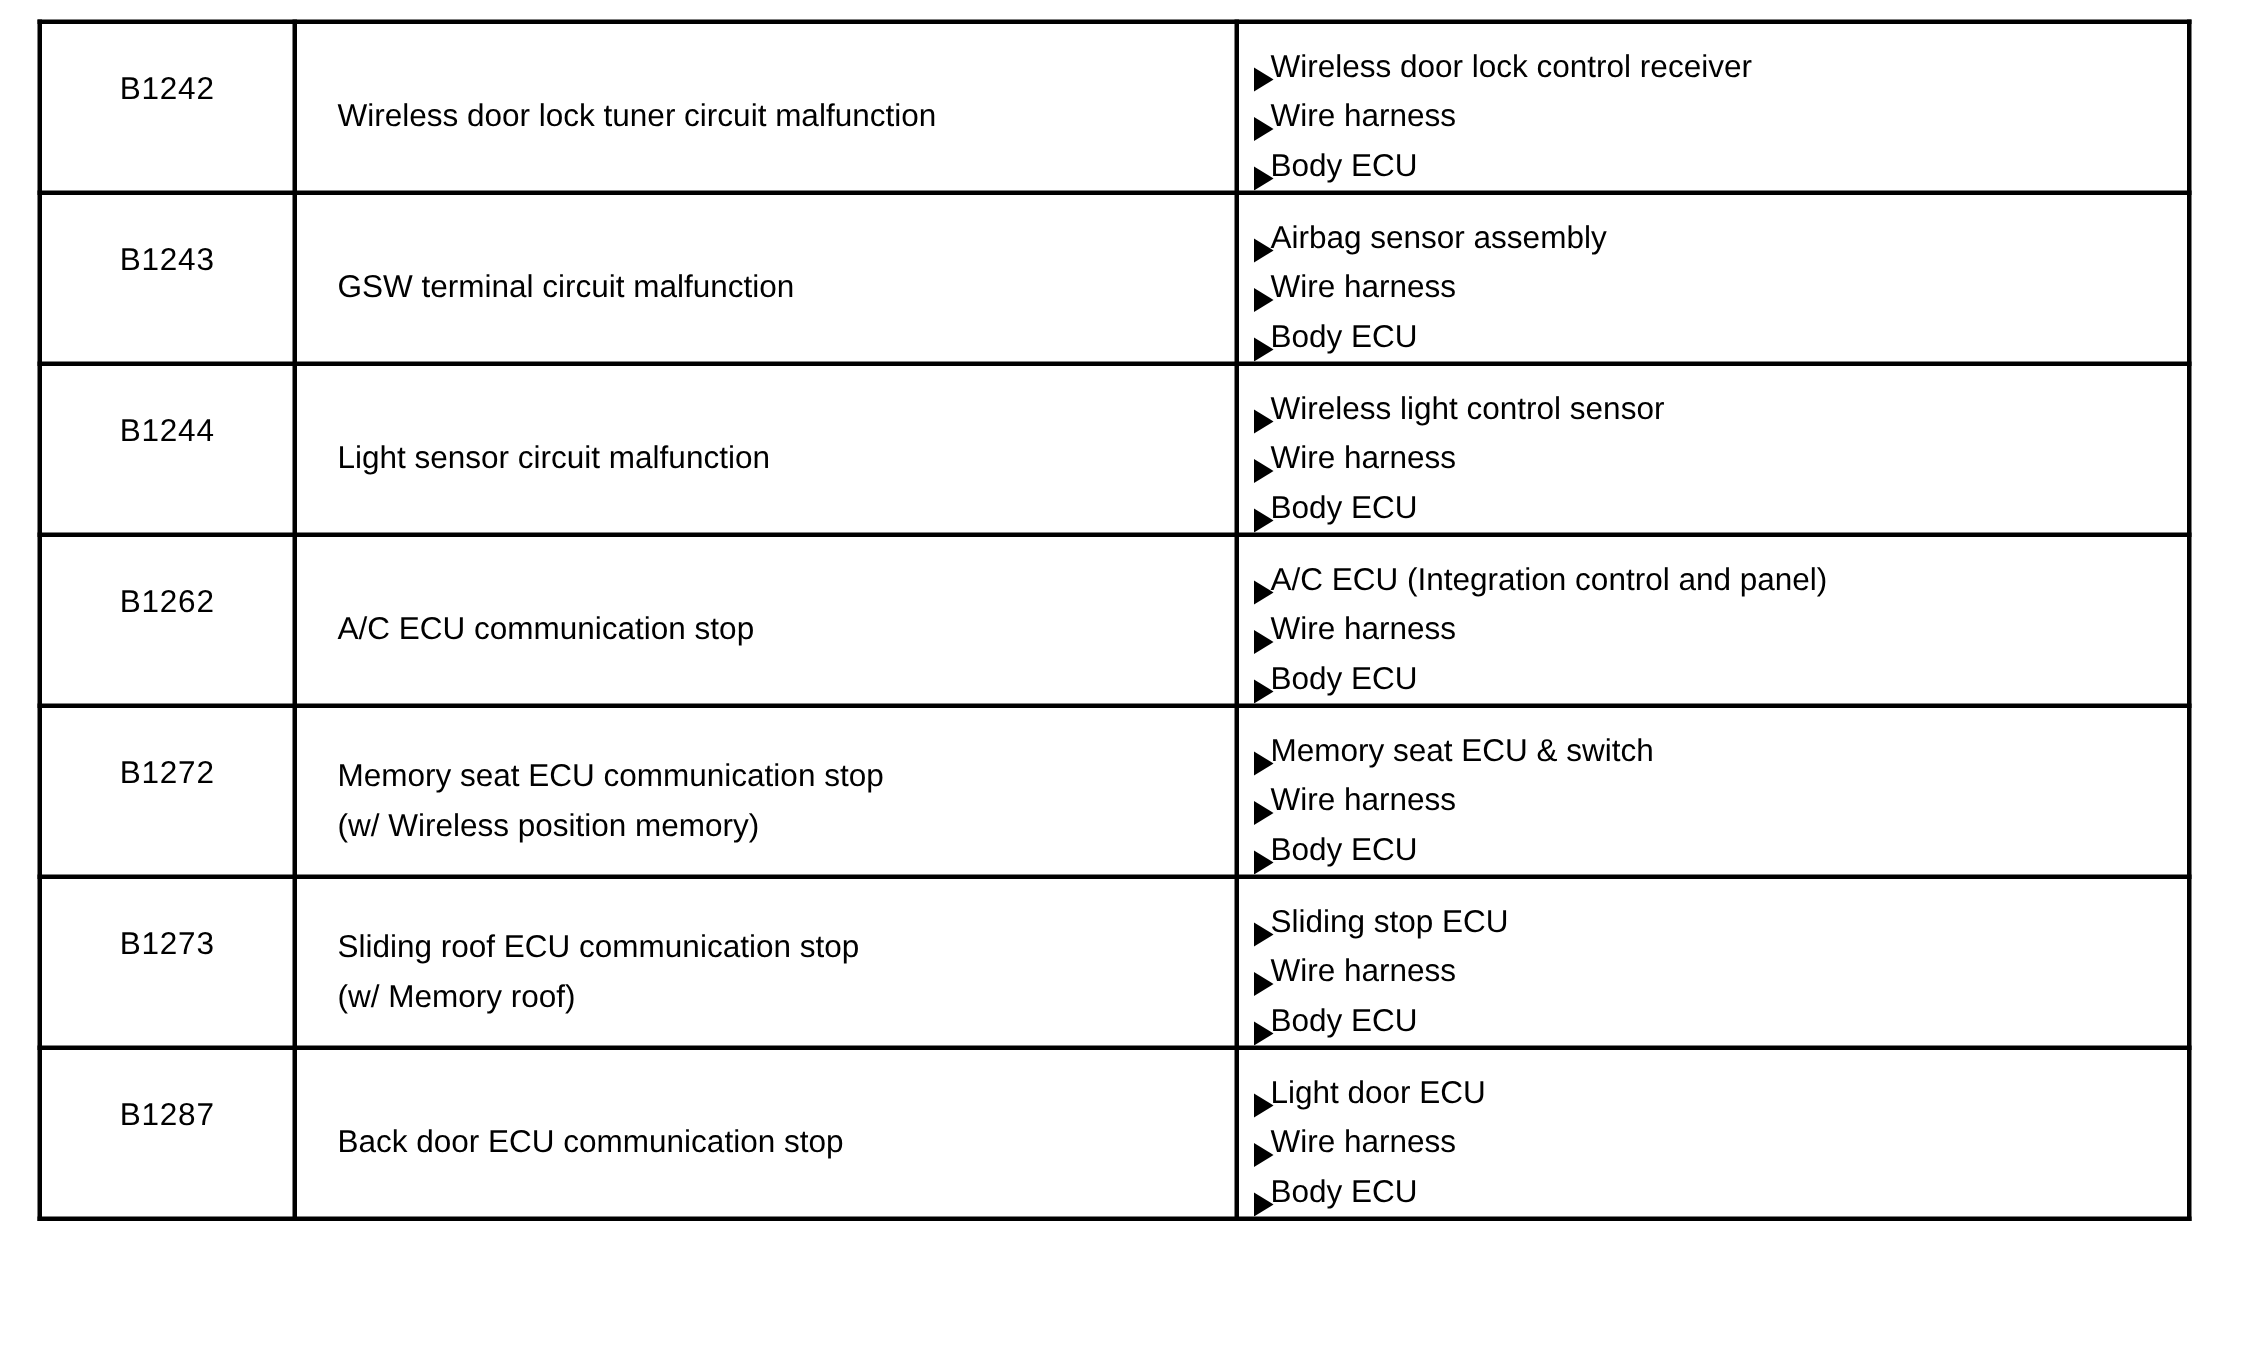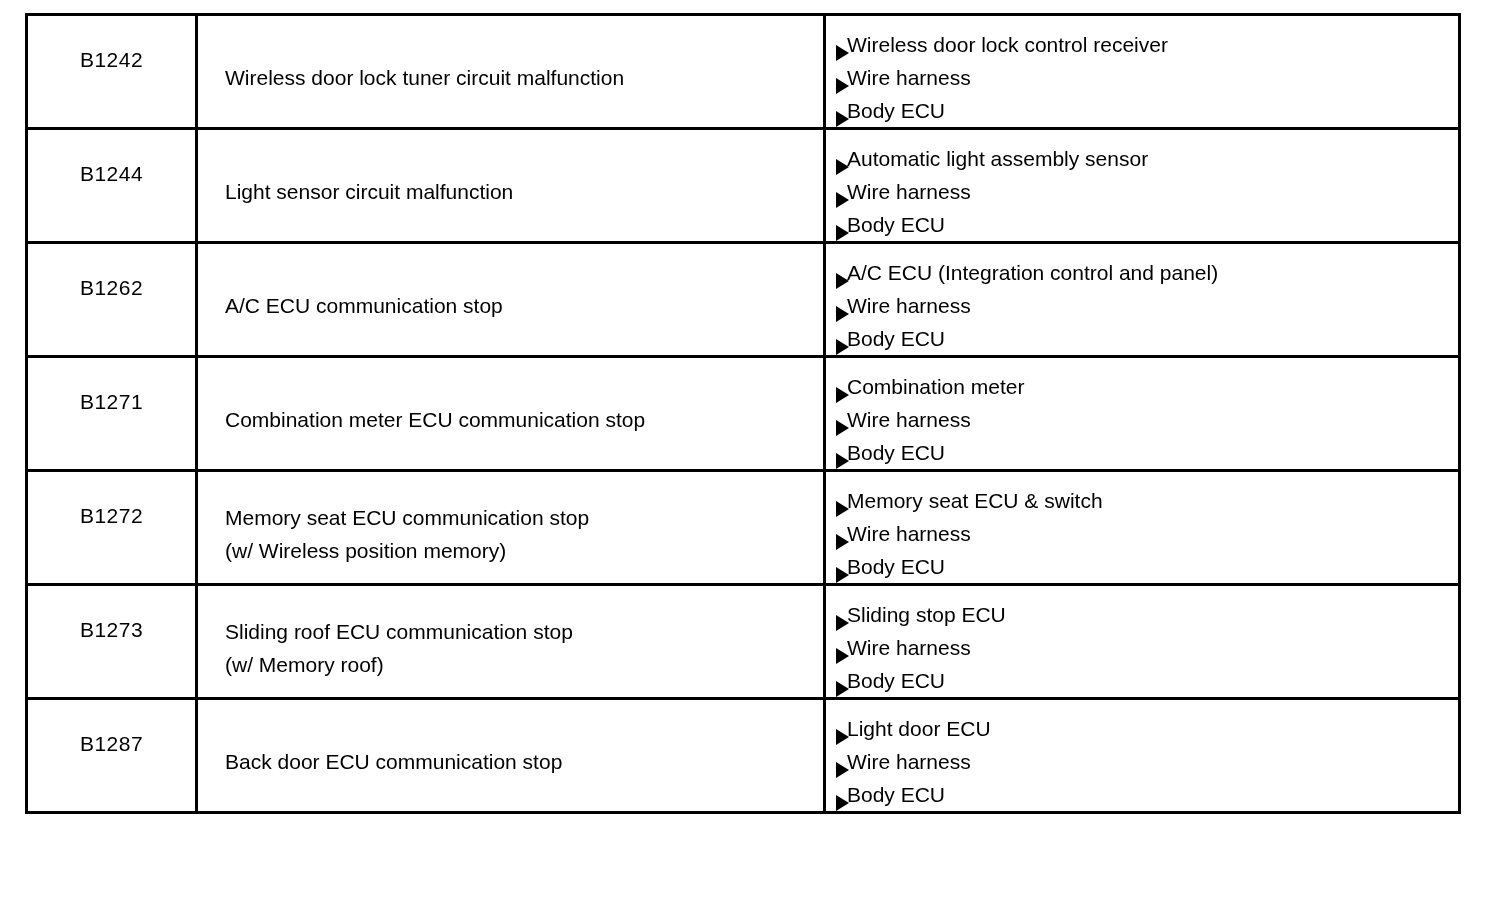--- a/index.html
+++ b/index.html
@@ -93,30 +93,50 @@
               <span class="tri-bullet"></span>
               <span class="cause-text">Wire harness</span>
             </div>
           <div class="cause-line">
               <span class="tri-bullet"></span>
               <span class="cause-text">Body ECU</span>
             </div>
         </td>
       </tr>
 
+      <tr>
+        <td class="code-cell">B1243</td>
+        <td class="desc-cell">
+          <div>GSW terminal circuit malfunction</div>
+        </td>
+        <td class="causes-cell">
+          <div class="cause-line">
+              <span class="tri-bullet"></span>
+              <span class="cause-text">Airbag sensor assembly</span>
+            </div>
+          <div class="cause-line">
+              <span class="tri-bullet"></span>
+              <span class="cause-text">Wire harness</span>
+            </div>
+          <div class="cause-line">
+              <span class="tri-bullet"></span>
+              <span class="cause-text">Body ECU</span>
+            </div>
+        </td>
+      </tr>
 
       <tr>
         <td class="code-cell">B1244</td>
         <td class="desc-cell">
           <div>Light sensor circuit malfunction</div>
         </td>
         <td class="causes-cell">
           <div class="cause-line">
               <span class="tri-bullet"></span>
-              <span class="cause-text">Automatic light assembly sensor</span>
+              <span class="cause-text">Wireless light control sensor</span>
             </div>
           <div class="cause-line">
               <span class="tri-bullet"></span>
               <span class="cause-text">Wire harness</span>
             </div>
           <div class="cause-line">
               <span class="tri-bullet"></span>
               <span class="cause-text">Body ECU</span>
             </div>
         </td>
@@ -136,40 +156,20 @@
               <span class="tri-bullet"></span>
               <span class="cause-text">Wire harness</span>
             </div>
           <div class="cause-line">
               <span class="tri-bullet"></span>
               <span class="cause-text">Body ECU</span>
             </div>
         </td>
       </tr>
 
-      <tr>
-        <td class="code-cell">B1271</td>
-        <td class="desc-cell">
-          <div>Combination meter ECU communication stop</div>
-        </td>
-        <td class="causes-cell">
-          <div class="cause-line">
-              <span class="tri-bullet"></span>
-              <span class="cause-text">Combination meter</span>
-            </div>
-          <div class="cause-line">
-              <span class="tri-bullet"></span>
-              <span class="cause-text">Wire harness</span>
-            </div>
-          <div class="cause-line">
-              <span class="tri-bullet"></span>
-              <span class="cause-text">Body ECU</span>
-            </div>
-        </td>
-      </tr>
 
       <tr>
         <td class="code-cell">B1272</td>
         <td class="desc-cell">
           <div>Memory seat ECU communication stop</div>
           <div>(w/ Wireless position memory)</div>
         </td>
         <td class="causes-cell">
           <div class="cause-line">
               <span class="tri-bullet"></span>

